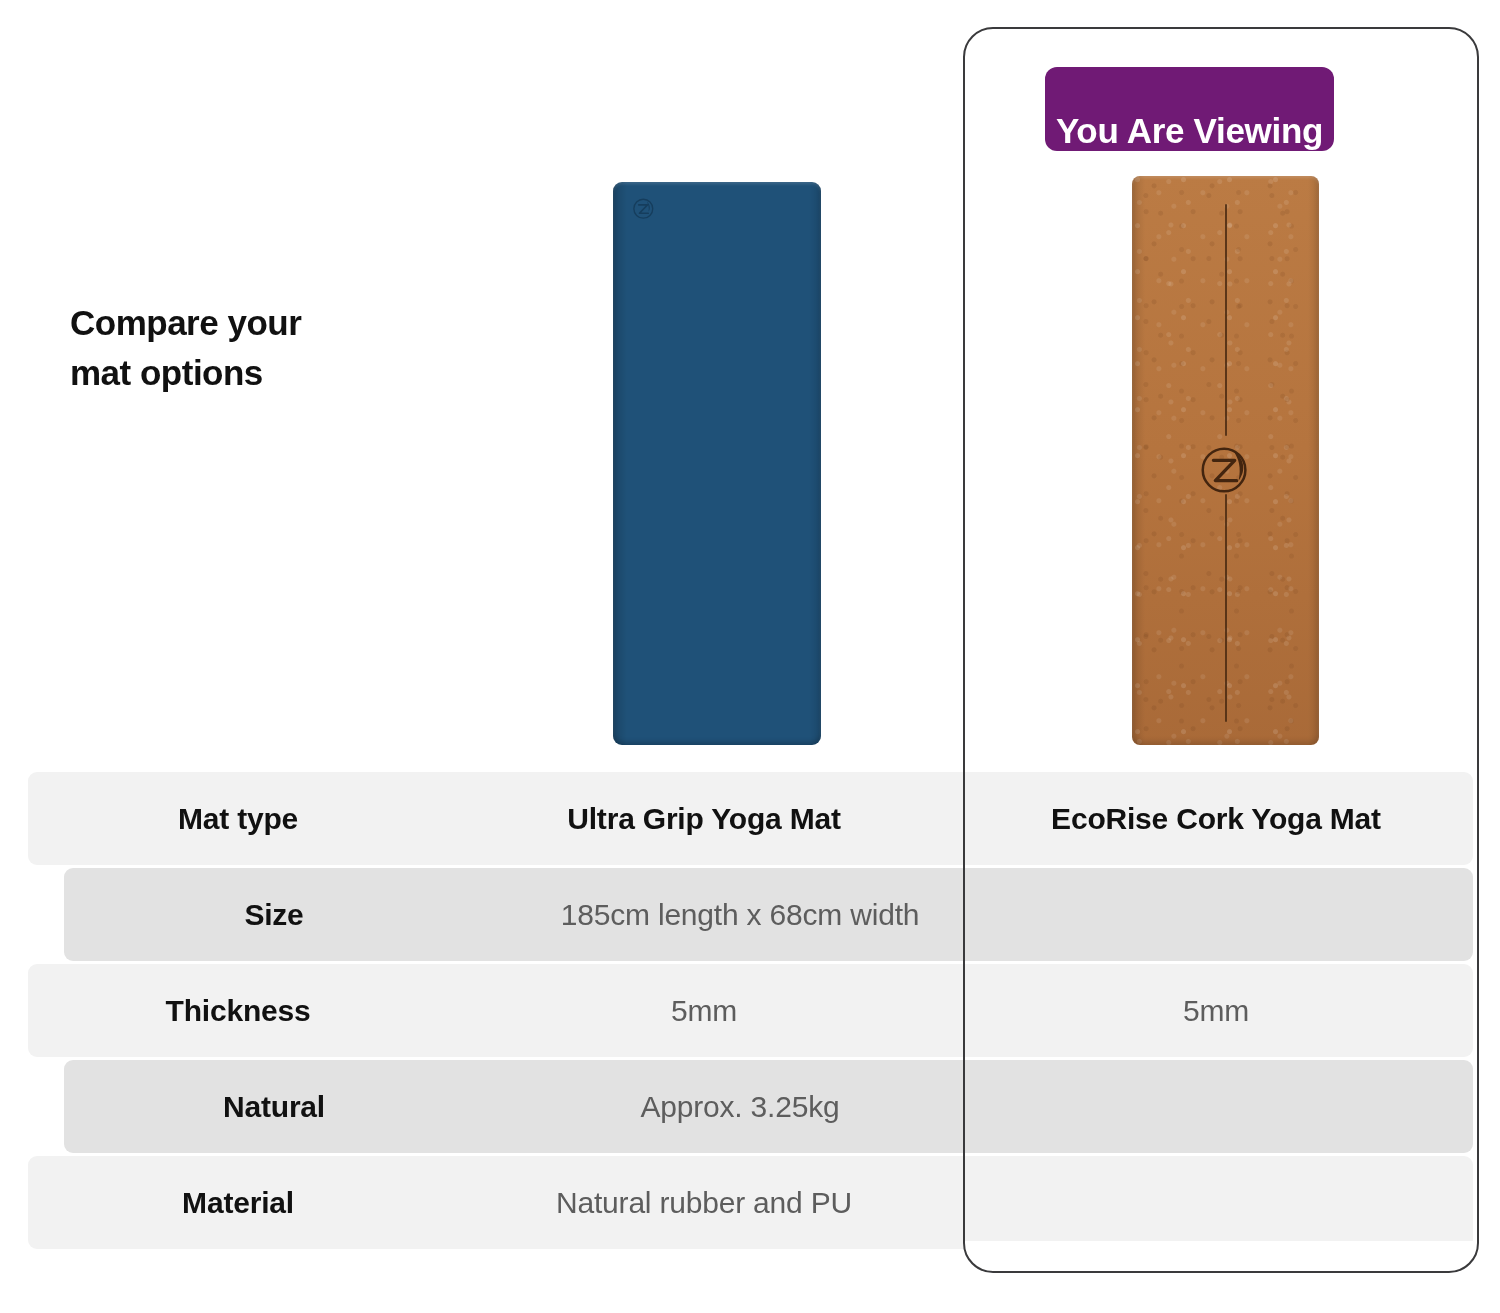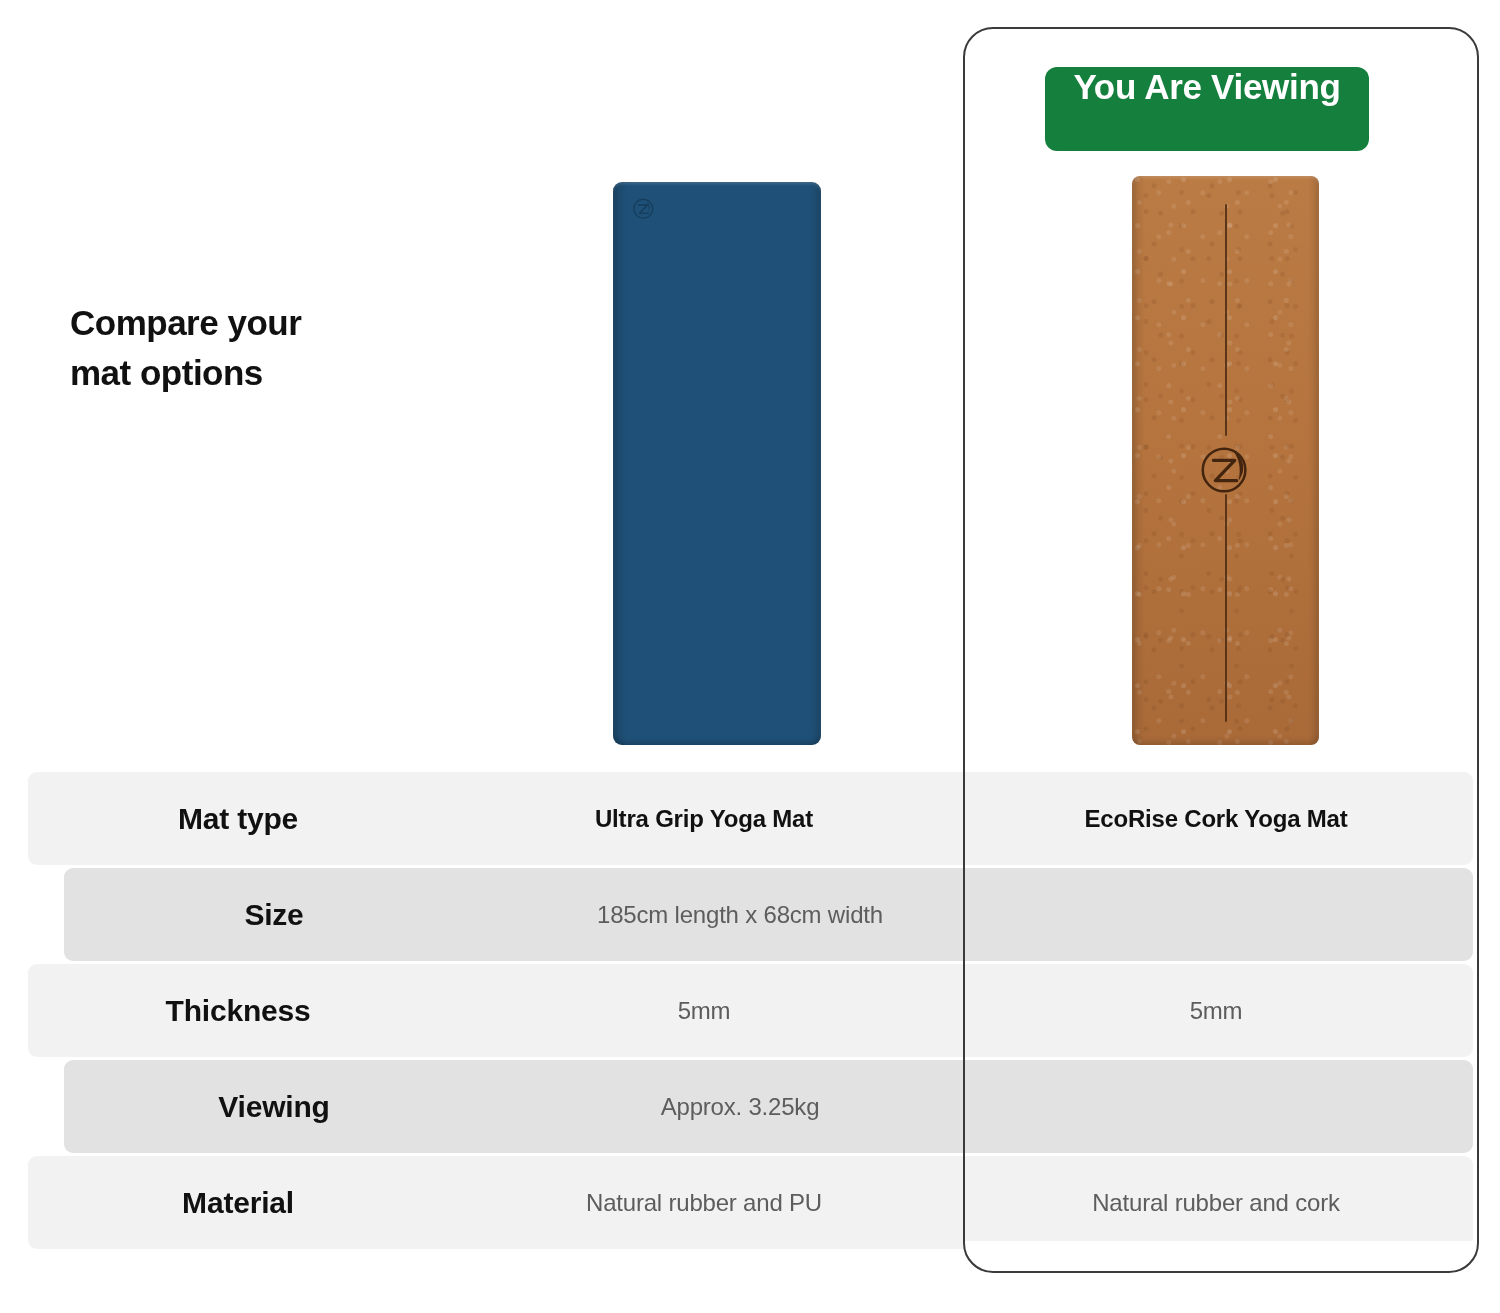--- a/index.html
+++ b/index.html
@@ -32,26 +32,26 @@
     background: transparent;
     z-index: 3;
     pointer-events: none;
   }
 
   
   .viewing-badge {
     position: absolute;
     left: 1045px;
     top: 67px;
-    width: 324px;
+    width: 289px;
     height: 84px;
-    background: #15803d;
+    background: #701a75;
     border-radius: 12px;
     display: flex;
-    align-items: flex-start;
+    align-items: flex-end;
     justify-content: center;
     z-index: 5;
   }
   .viewing-badge span {
     color: #ffffff;
     font-size: 35px;
     font-weight: 700;
     letter-spacing: -0.3px;
     white-space: nowrap;
   }
@@ -200,21 +200,21 @@
   }
   .cell-label {
     width: 420px;
     font-size: 30px;
     font-weight: 700;
     color: #111111;
     letter-spacing: -0.2px;
   }
   .cell-value {
     width: 512px;
-    font-size: 24px;
+    font-size: 30px;
     font-weight: 400;
     color: #5d5d5d;
     letter-spacing: -0.2px;
     white-space: nowrap;
   }
   .row.header .cell-value {
     font-weight: 700;
     color: #111111;
   }
 
@@ -270,28 +270,27 @@
       <div class="cell cell-value">185cm length x 68cm width</div>
     </div>
 
     <div class="row odd">
       <div class="cell cell-label">Thickness</div>
       <div class="cell cell-value">5mm</div>
       <div class="cell cell-value">5mm</div>
     </div>
 
     <div class="row even">
-      <div class="cell cell-label">Viewing</div>
+      <div class="cell cell-label">Natural</div>
       <div class="cell cell-value">Approx. 3.25kg</div>
     </div>
 
     <div class="row odd">
       <div class="cell cell-label">Material</div>
       <div class="cell cell-value">Natural rubber and PU</div>
-      <div class="cell cell-value">Natural rubber and cork</div>
     </div>
 
   </div>
 
   <div class="card-foot"></div>
 
   <div class="highlight-card"></div>
 
   <div class="viewing-badge">
     <span>You Are Viewing</span>

